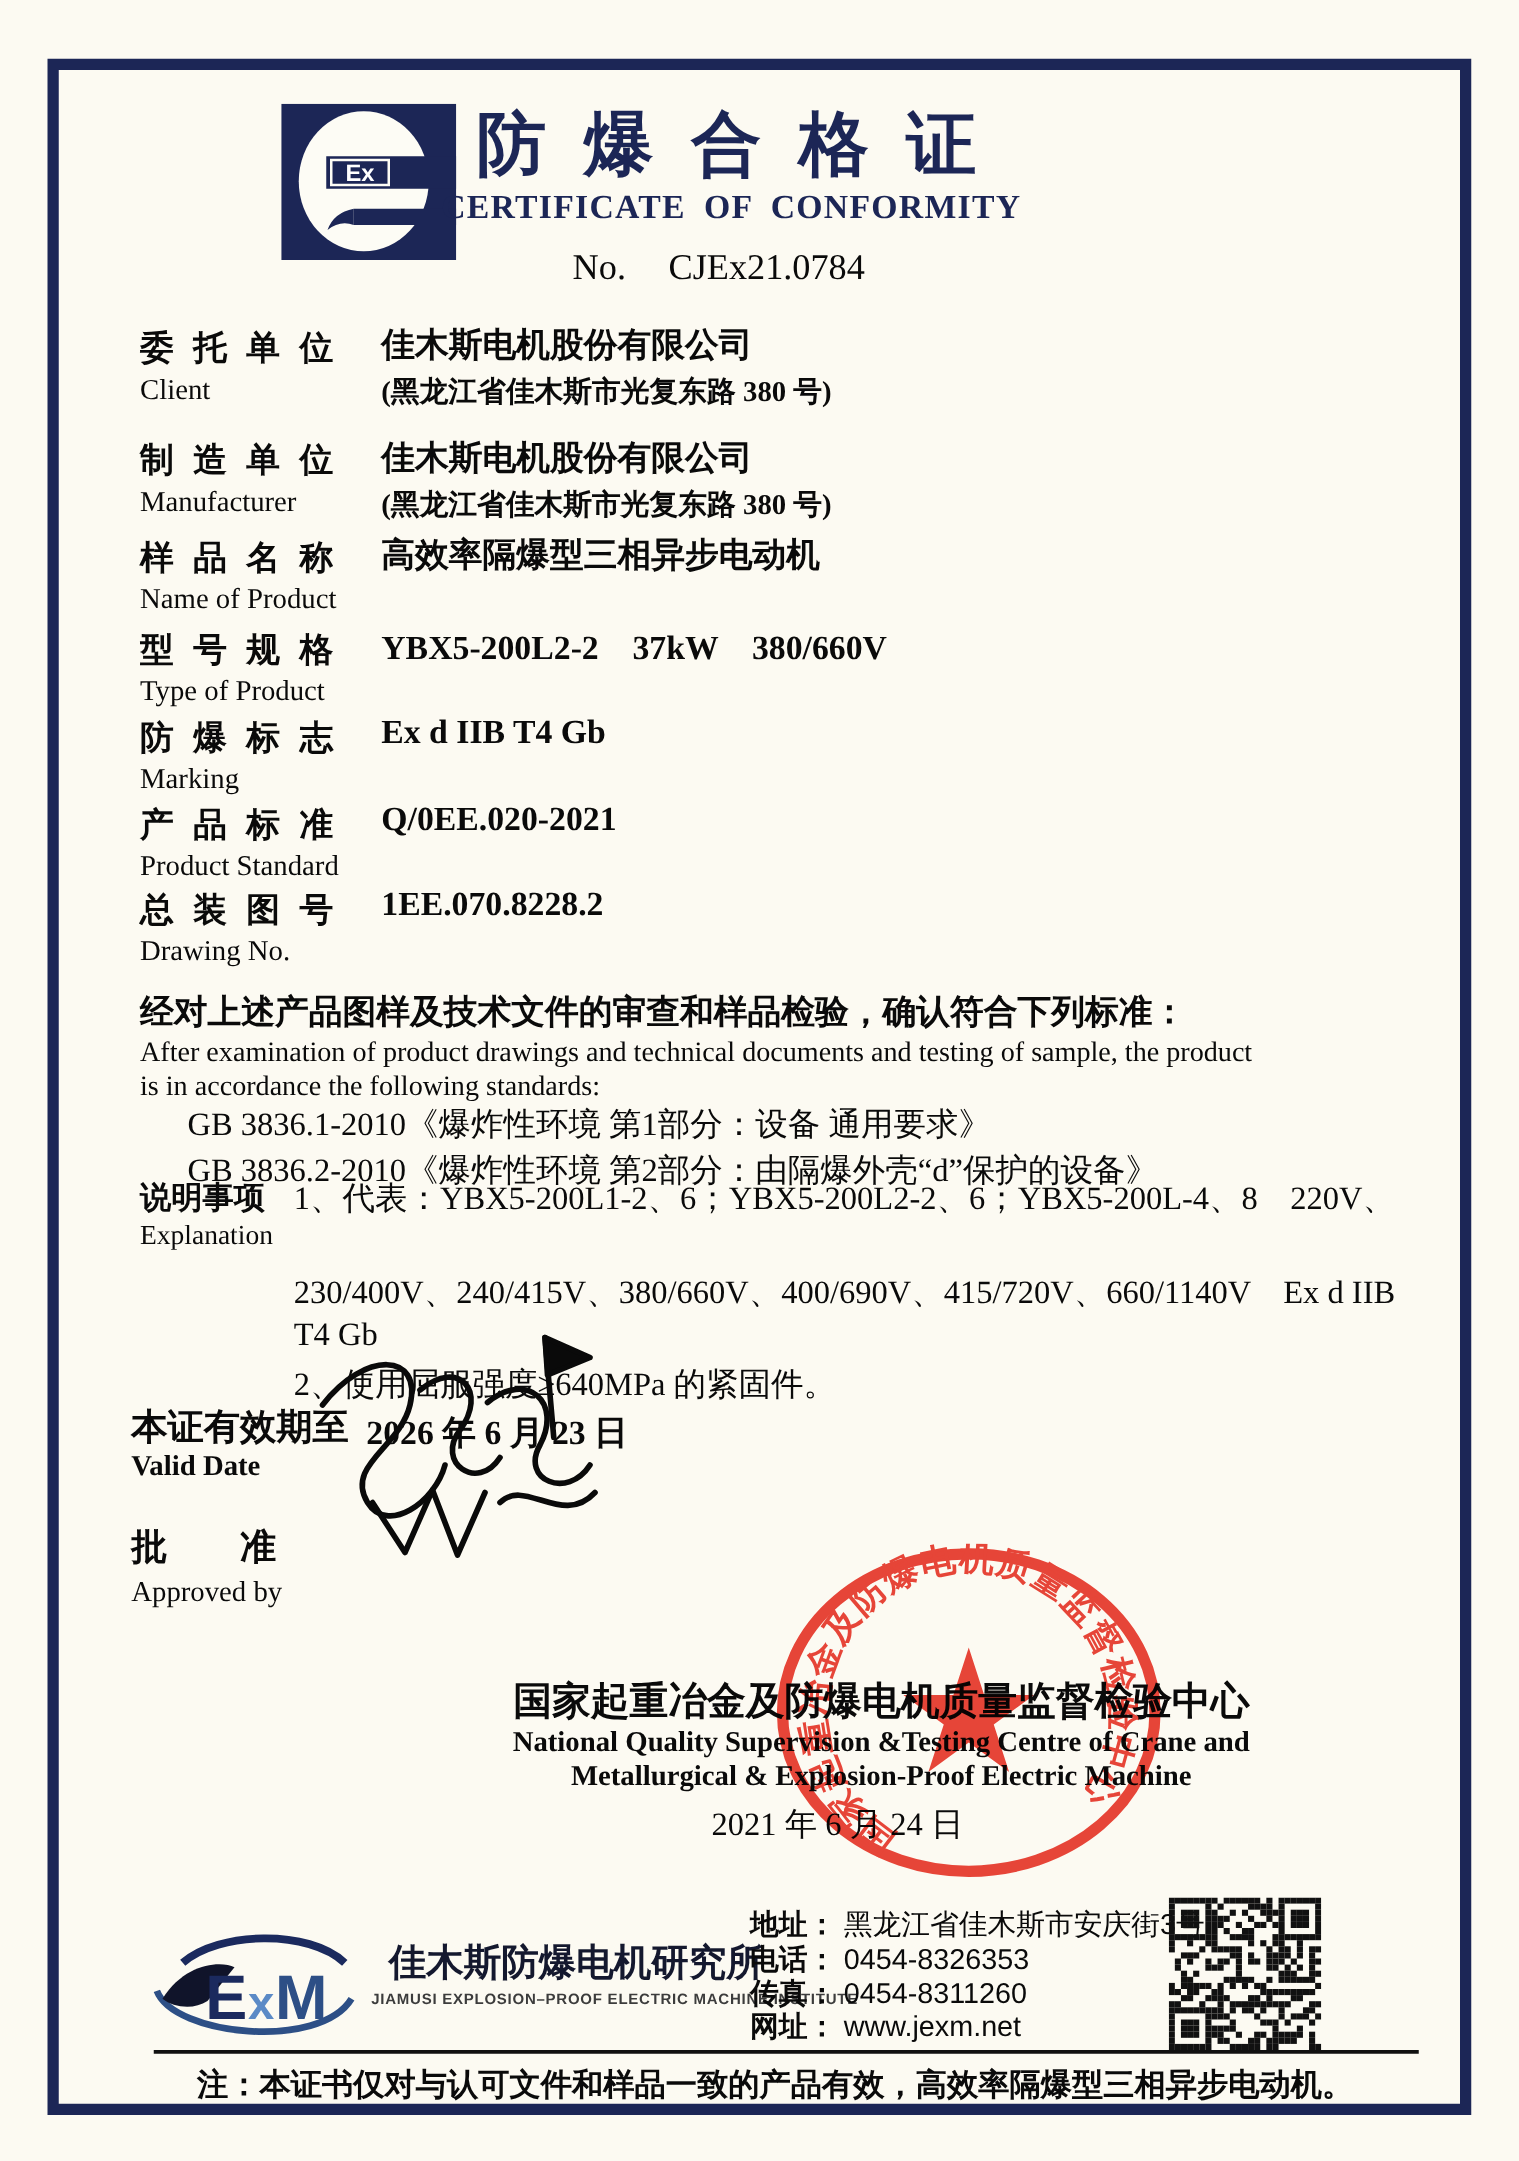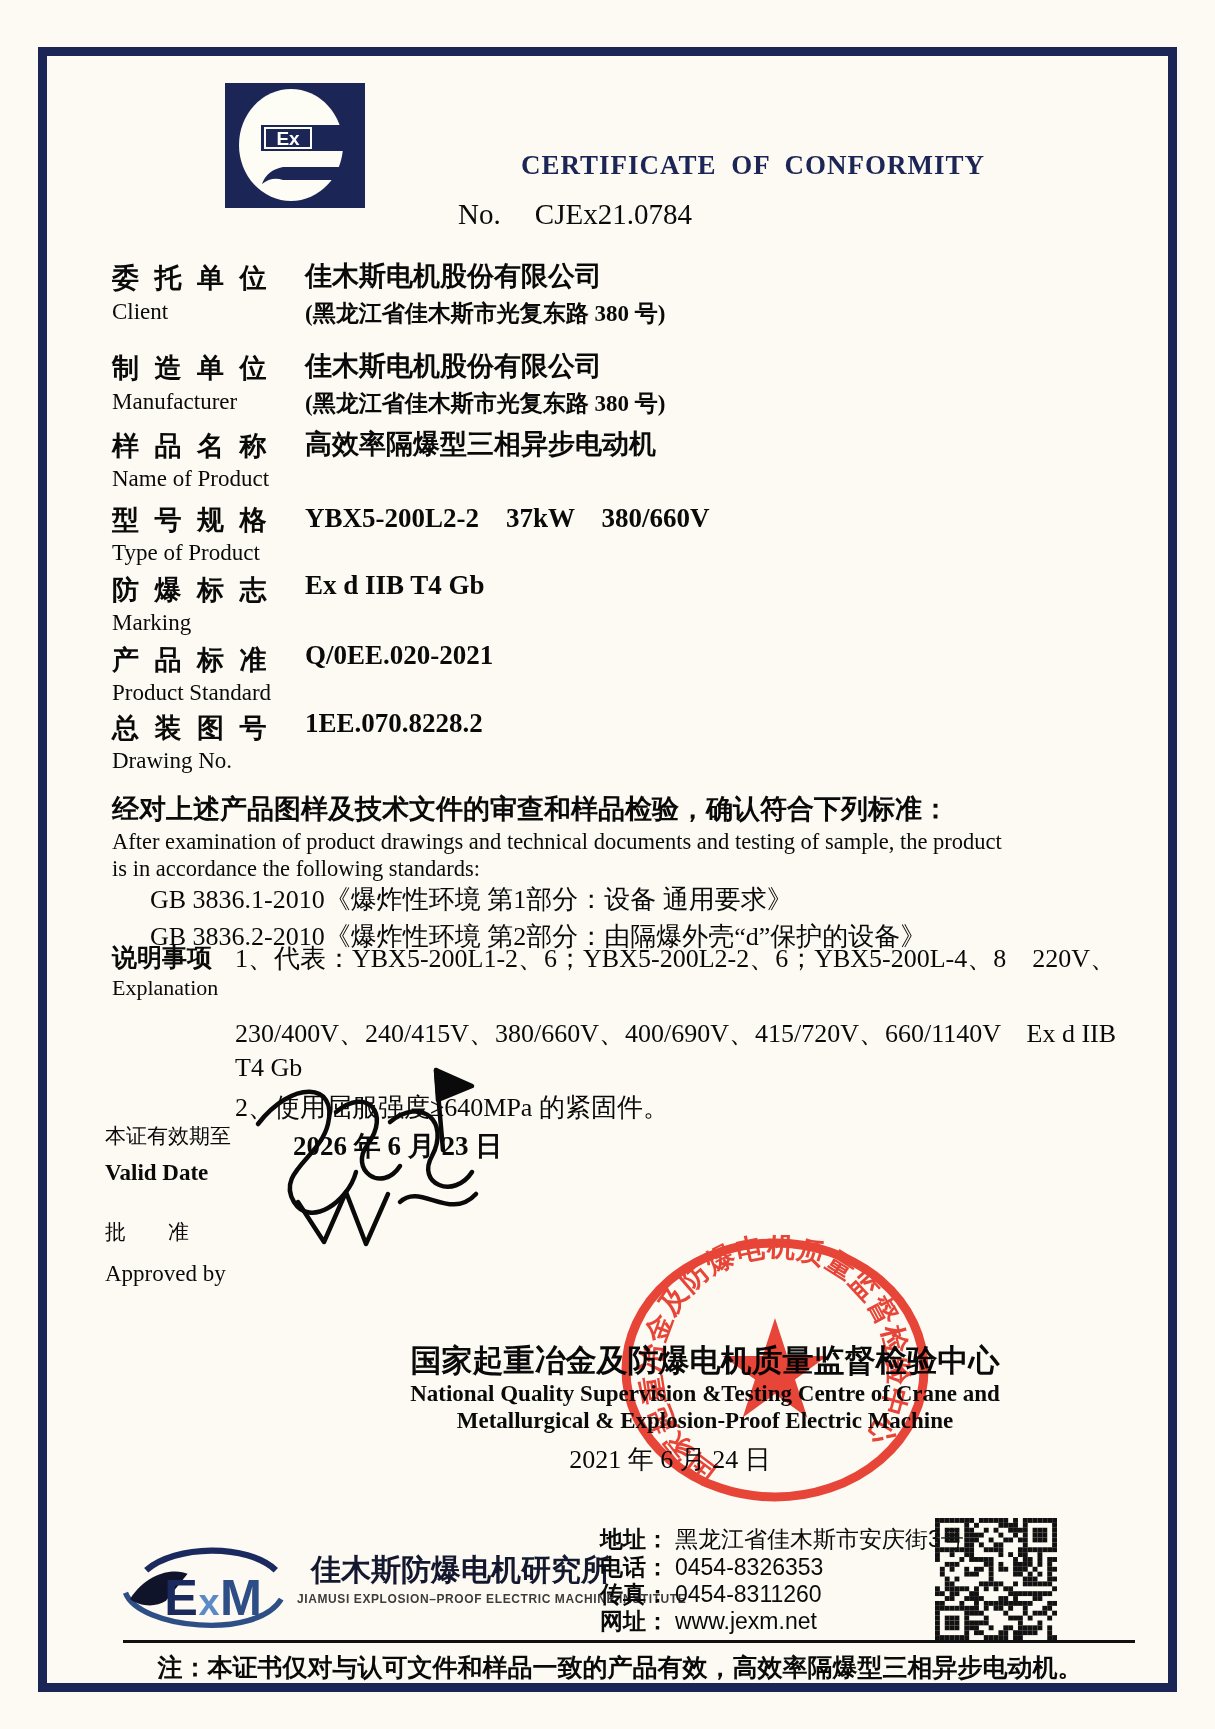--- a/index.html
+++ b/index.html
@@ -6,37 +6,37 @@
   body{background:#fcfaf2;}
   .page{position:relative;width:1215px;height:1729px;background:#fcfaf2;overflow:hidden;
         font-family:"Liberation Serif",serif;color:#0a0a0a;}
   .frame{position:absolute;left:38px;top:47px;width:1139px;height:1645px;
          border:9px solid #1c2656;box-sizing:border-box;}
   .abs{position:absolute;}
   
   .title-cn{position:absolute;left:185px;top:78px;width:800px;text-align:center;
             font-family:"Liberation Serif",serif;font-weight:bold;font-size:56px;
             letter-spacing:8px;color:#1c2656;white-space:nowrap;}
-  .title-en{position:absolute;left:185px;top:150px;width:800px;text-align:right;
+  .title-en{position:absolute;left:185px;top:150px;width:800px;text-align:center;
             font-weight:bold;font-size:27px;color:#1c2656;letter-spacing:1px;word-spacing:7px;}
   .cert-no{position:absolute;left:185px;top:198px;width:780px;text-align:center;font-size:29px;}
   .cert-no .no-label{margin-right:34px;}
   
   .lbl-cn{position:absolute;left:112px;font-family:"Liberation Sans",sans-serif;
           font-weight:bold;font-size:27px;letter-spacing:4px;white-space:nowrap;}
   .lbl-en{position:absolute;left:112px;font-size:23px;white-space:nowrap;}
   .val{position:absolute;left:305px;font-weight:600;font-size:27px;white-space:nowrap;}
   .val2{position:absolute;left:305px;font-weight:700;font-size:23px;white-space:nowrap;}
   .stmt-cn{position:absolute;left:112px;font-family:"Liberation Sans",sans-serif;
            font-weight:bold;font-size:27px;white-space:nowrap;text-align:center;}
   .stmt-en{position:absolute;left:112px;font-size:22.5px;white-space:nowrap;}
   .std{position:absolute;left:150px;font-weight:500;font-size:26px;white-space:nowrap;text-align:right;}
   .expl-line{position:absolute;left:235px;font-weight:500;font-size:26px;white-space:nowrap;}
   .big-lbl{position:absolute;left:105px;font-family:"Liberation Sans",sans-serif;
-           font-weight:normal;font-size:21px;white-space:nowrap;}
+           font-weight:bold;font-size:29px;white-space:nowrap;}
   .big-en{position:absolute;left:105px;font-weight:bold;font-size:23px;white-space:nowrap;}
   
   .centre-cn{position:absolute;left:305px;top:1340px;width:800px;text-align:center;
              font-family:"Liberation Sans",sans-serif;font-weight:bold;font-size:31px;white-space:nowrap;}
   .centre-en{position:absolute;left:305px;width:800px;text-align:center;
              font-weight:bold;font-size:23px;white-space:nowrap;}
   .issue-date{position:absolute;left:270px;top:1442px;width:800px;text-align:center;font-size:26px;}
   .stamp{position:absolute;left:615px;top:1235px;width:320px;height:270px;
          mix-blend-mode:multiply;opacity:.92;}
   .sig{position:absolute;left:240px;top:1052px;width:290px;height:215px;}
@@ -62,20 +62,21 @@
   <svg class="abs" style="left:225px;top:83px;" width="140" height="125" viewBox="0 0 140 125" xmlns="http://www.w3.org/2000/svg">
     <rect width="140" height="125" fill="#1c2656"></rect>
     <ellipse cx="66" cy="62" rx="52" ry="56" fill="#fdfcf5"></ellipse>
     <rect x="36" y="42" width="104" height="26" fill="#1c2656"></rect>
     <rect x="40" y="45" width="46" height="20" fill="#1c2656" stroke="#fdfcf5" stroke-width="2"></rect>
     <text x="63" y="62" text-anchor="middle" fill="#ffffff" font-size="19" font-weight="bold" font-family="Liberation Sans, sans-serif">Ex</text>
     <rect x="58" y="84" width="82" height="13" fill="#1c2656"></rect>
     <path d="M58,84 q-16,3 -21,17 q10,-8 21,-4 z" fill="#1c2656"></path>
   </svg>
 
+  <div class="title-cn">防 爆 合 格 证</div>
   <div class="title-en">CERTIFICATE OF CONFORMITY</div>
   <div class="cert-no">
     <span class="no-label">No.</span><span>CJEx21.0784</span>
   </div>
 
   <div class="lbl-cn" style="top:260px">委 托 单 位</div>
   <div class="lbl-en" style="top:299px">Client</div>
   <div class="val" style="top:258px">佳木斯电机股份有限公司</div>
   <div class="val2" style="top:298px">(黑龙江省佳木斯市光复东路 380 号)</div>
 

